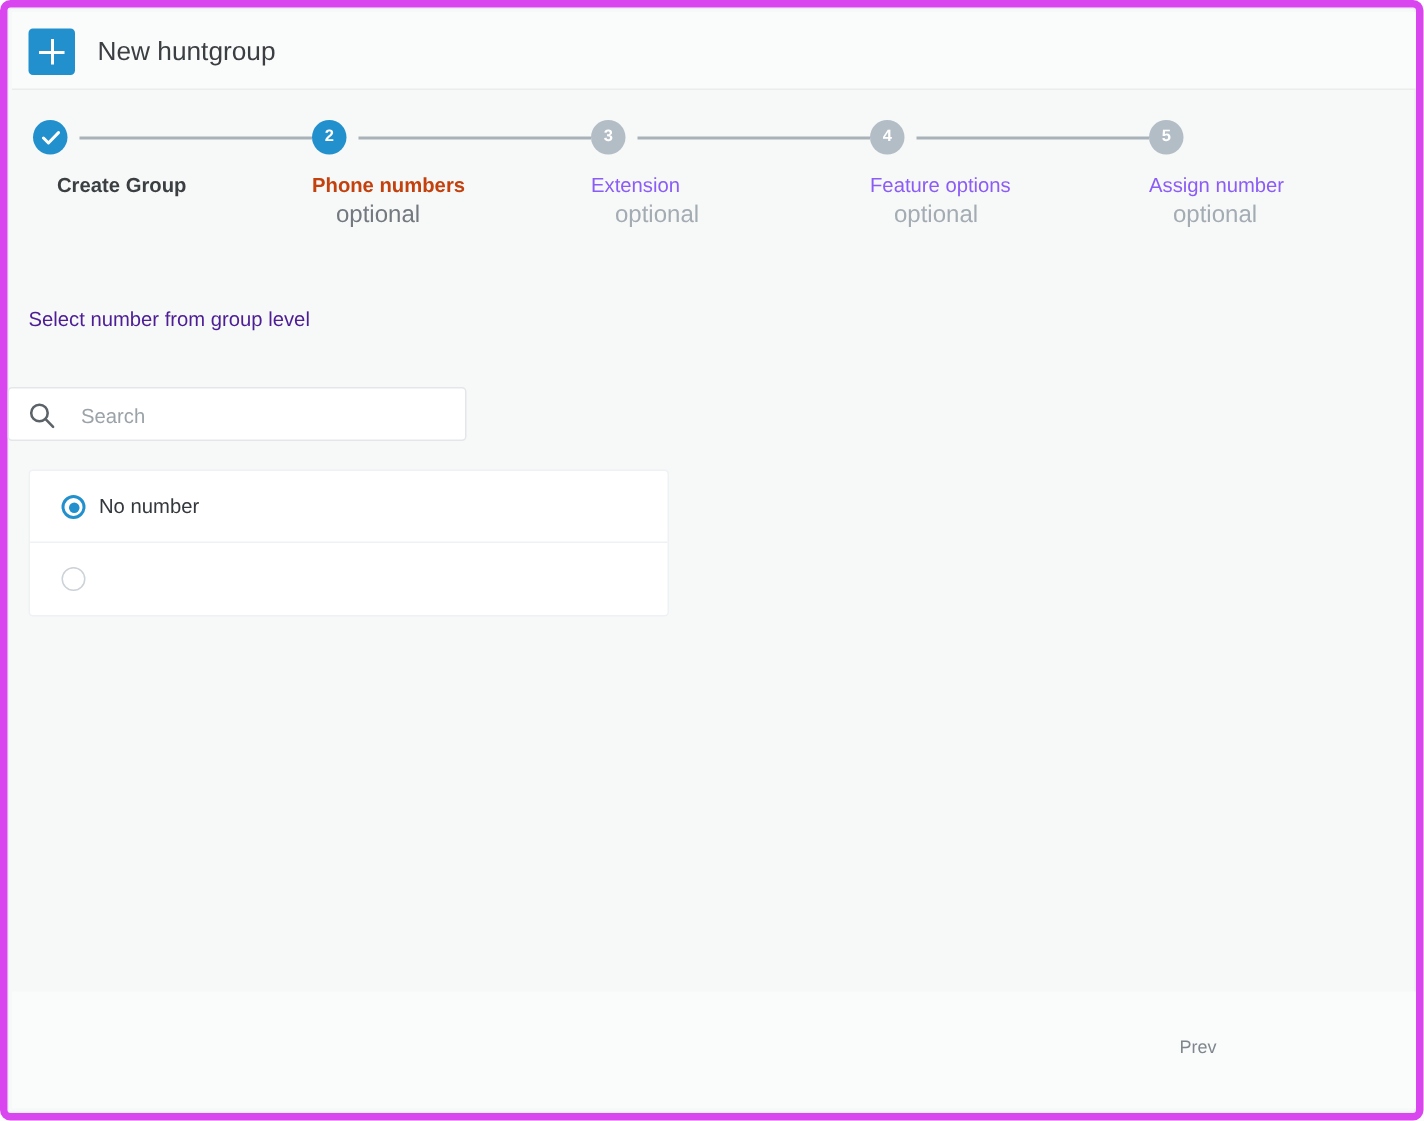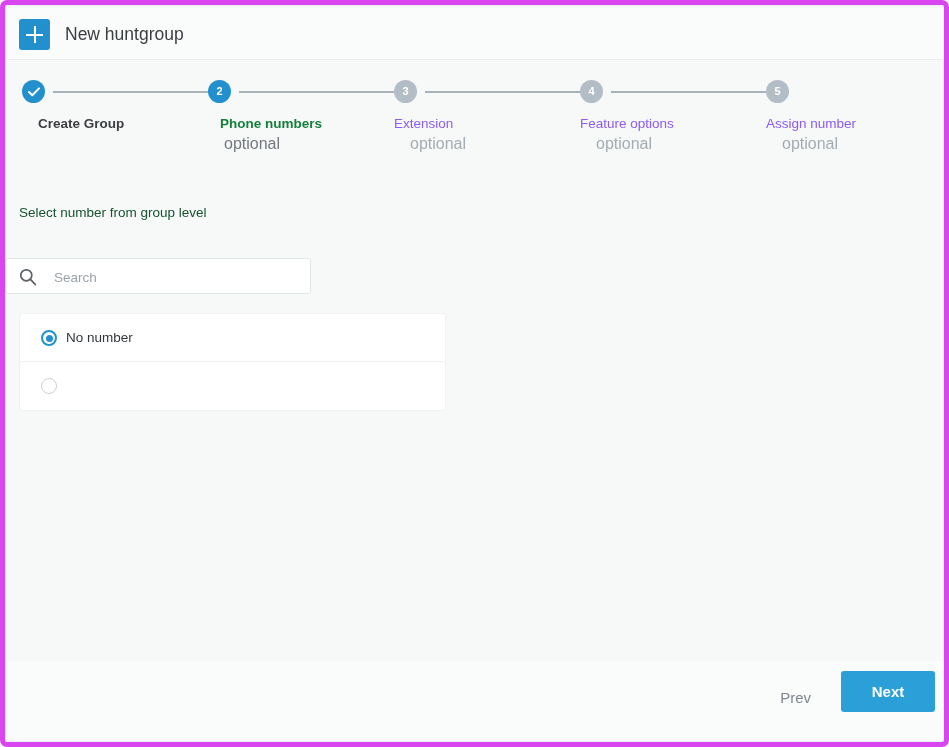--- a/index.html
+++ b/index.html
@@ -125,23 +125,22 @@
     font-size: 13.5px;
     color: #8b5cf6;
     white-space: nowrap;
   }
   .step.is-done .step-label {
     color: #3b3f42;
     font-weight: bold;
     margin-left: 16px;
   }
   .step.is-active .step-label {
-    color: #15803d;
+    color: #c2410c;
     font-weight: bold;
-    margin-left: 12px;
   }
   .step-sub {
     position: absolute;
     left: 16px;
     top: 74px;
     font-size: 16px;
     color: #a4acb3;
     white-space: nowrap;
   }
   .step.is-active .step-sub { color: #73797e; }
@@ -153,21 +152,21 @@
     width: 12px;
     height: 10px;
   }
 
   
   #section-label {
     position: absolute;
     left: 14px;
     top: 200px;
     font-size: 13.5px;
-    color: #14532d;
+    color: #4c1d95;
     white-space: nowrap;
   }
 
   #search-box {
     position: absolute;
     left: 0;
     top: 253px;
     width: 306px;
     height: 36px;
     background: #ffffff;
@@ -262,21 +261,21 @@
   #prev-button {
     position: absolute;
     right: 134px;
     top: 17px;
     height: 40px;
     line-height: 40px;
     padding: 0 6px;
     background: transparent;
     border: 0;
     font-family: "Liberation Sans", "DejaVu Sans", sans-serif;
-    font-size: 15px;
+    font-size: 12px;
     color: #7f878d;
     cursor: pointer;
   }
   #next-button {
     position: absolute;
     right: 16px;
     top: 10px;
     width: 94px;
     height: 41px;
     background: #2a9fd8;
@@ -360,16 +359,15 @@
       <span class="radio"></span>
       <span class="number-label">No number</span>
     </div>
     <div class="number-row">
       <span class="radio"></span>
     </div>
   </div>
 
   <div id="footer">
     <button id="prev-button">Prev</button>
-    <button id="next-button">Next</button>
   </div>
 
 </div>
 
 </body></html>

